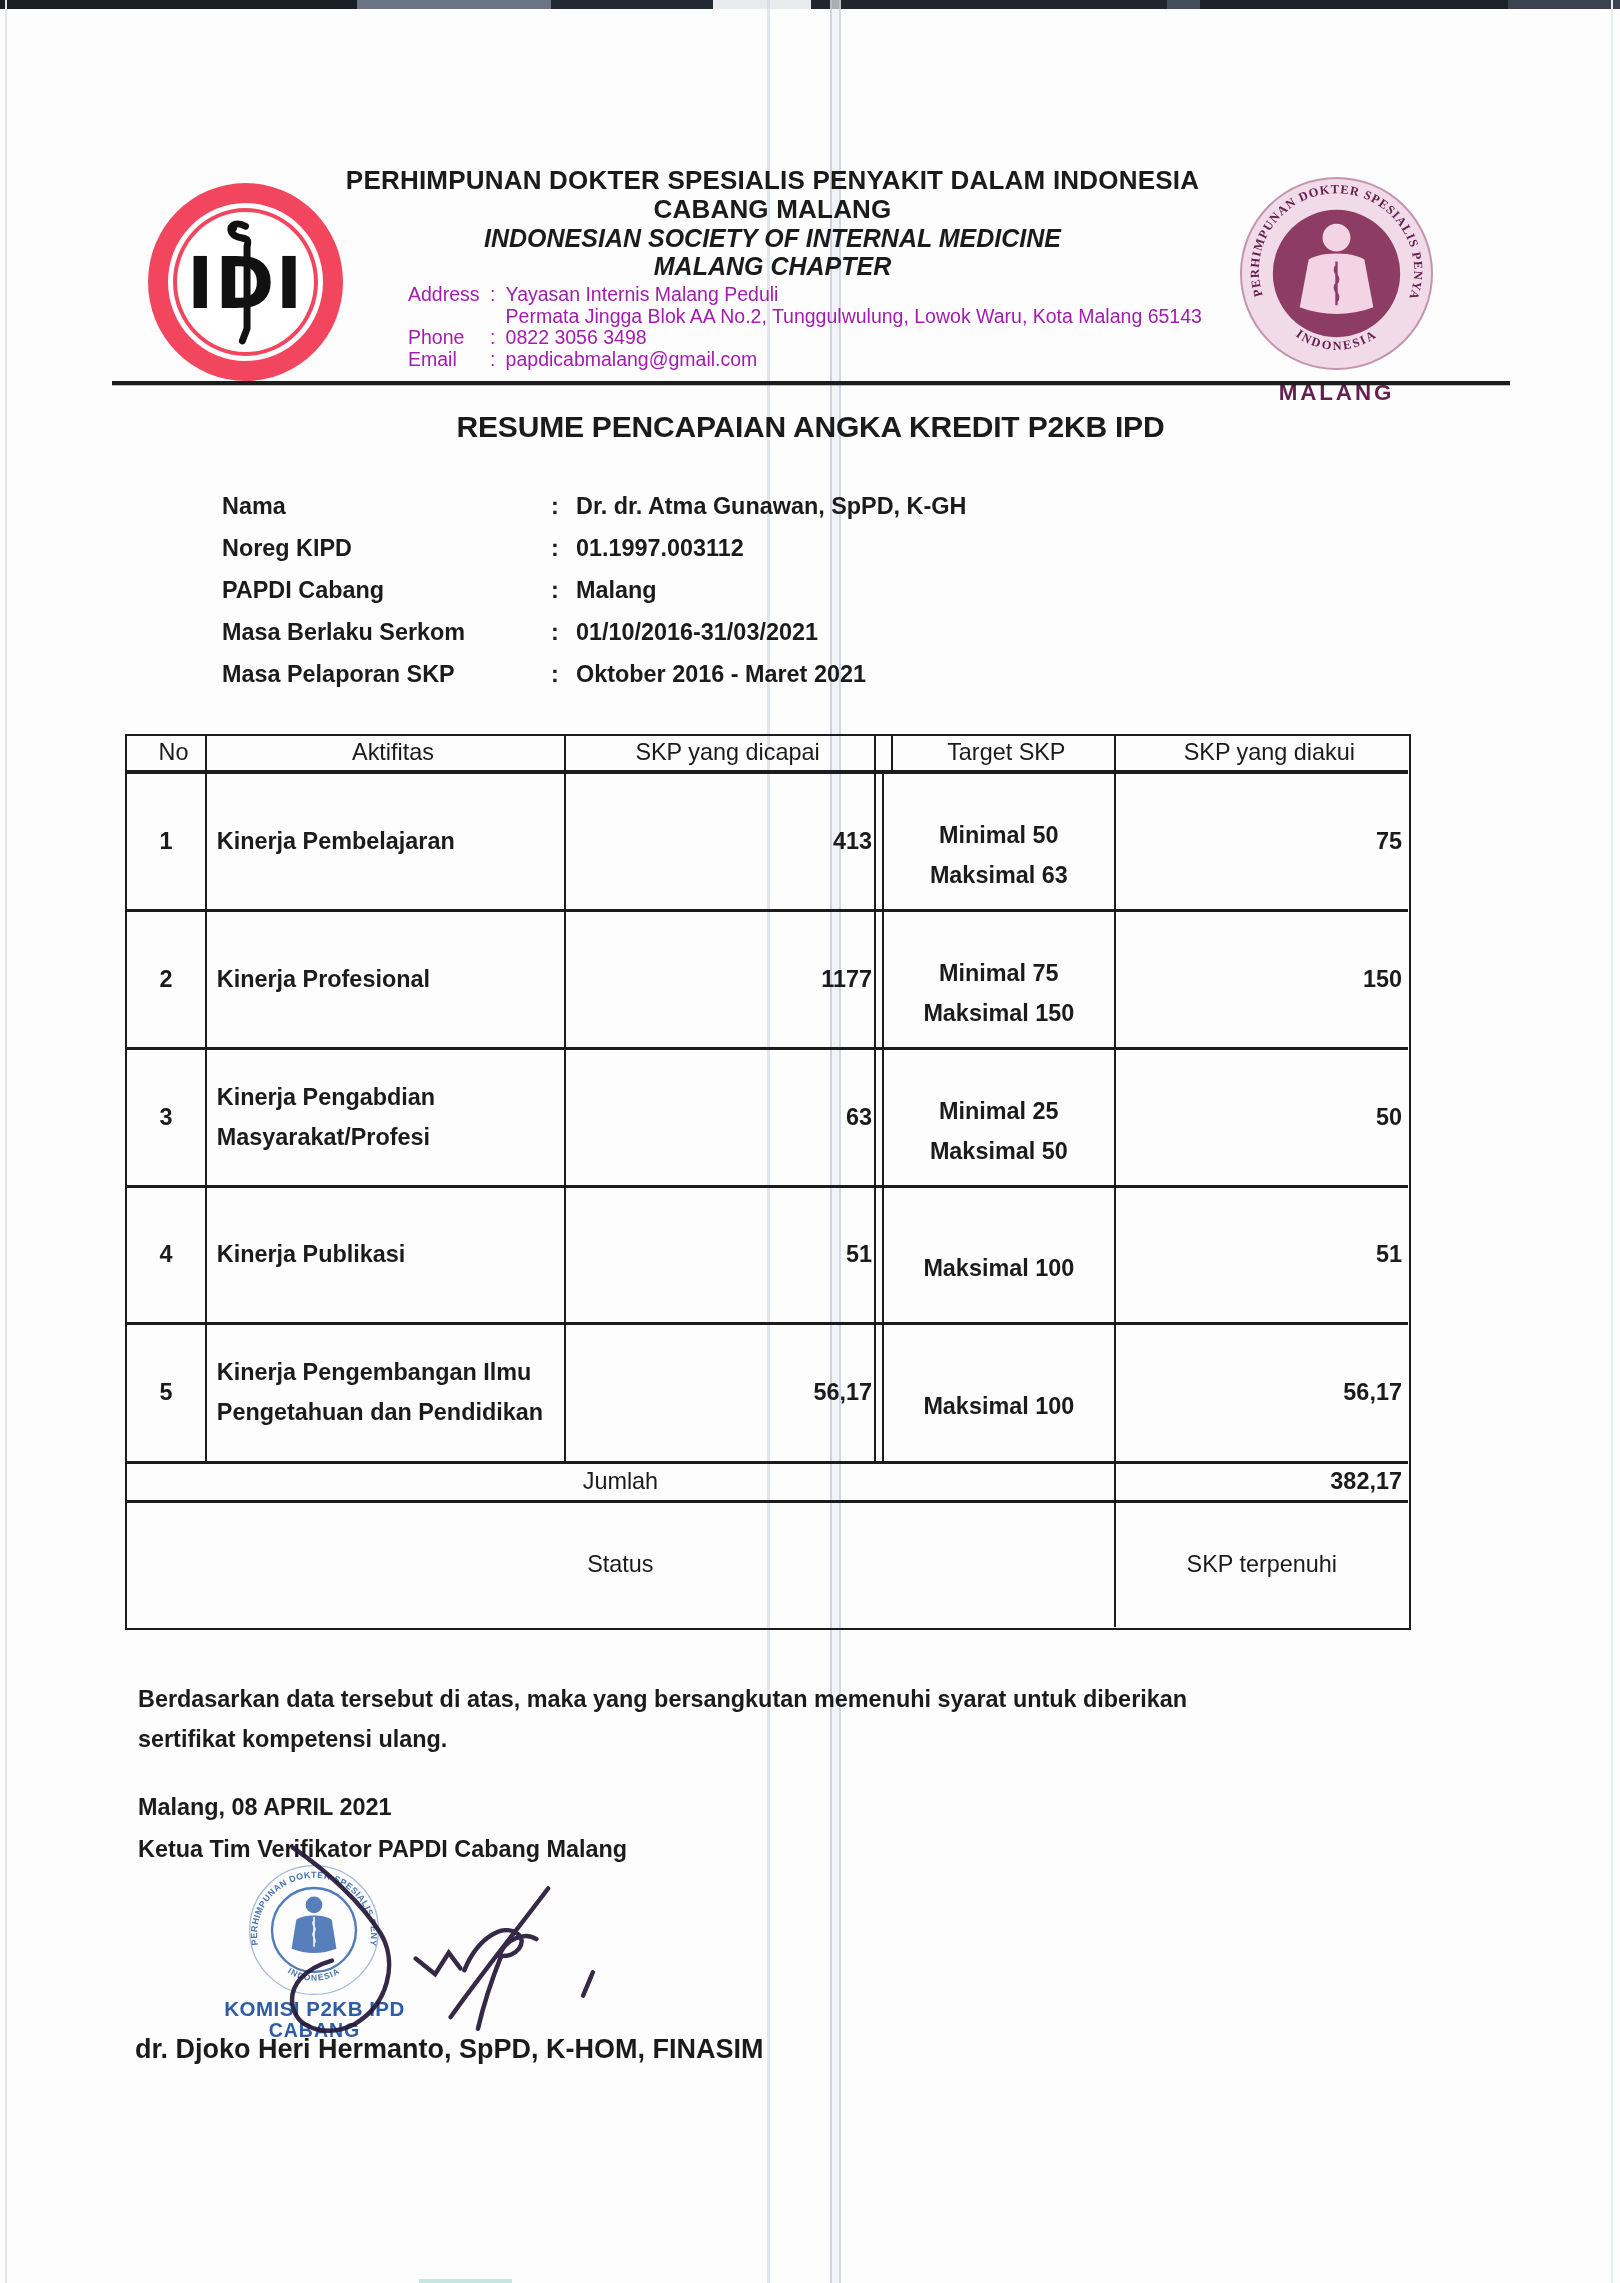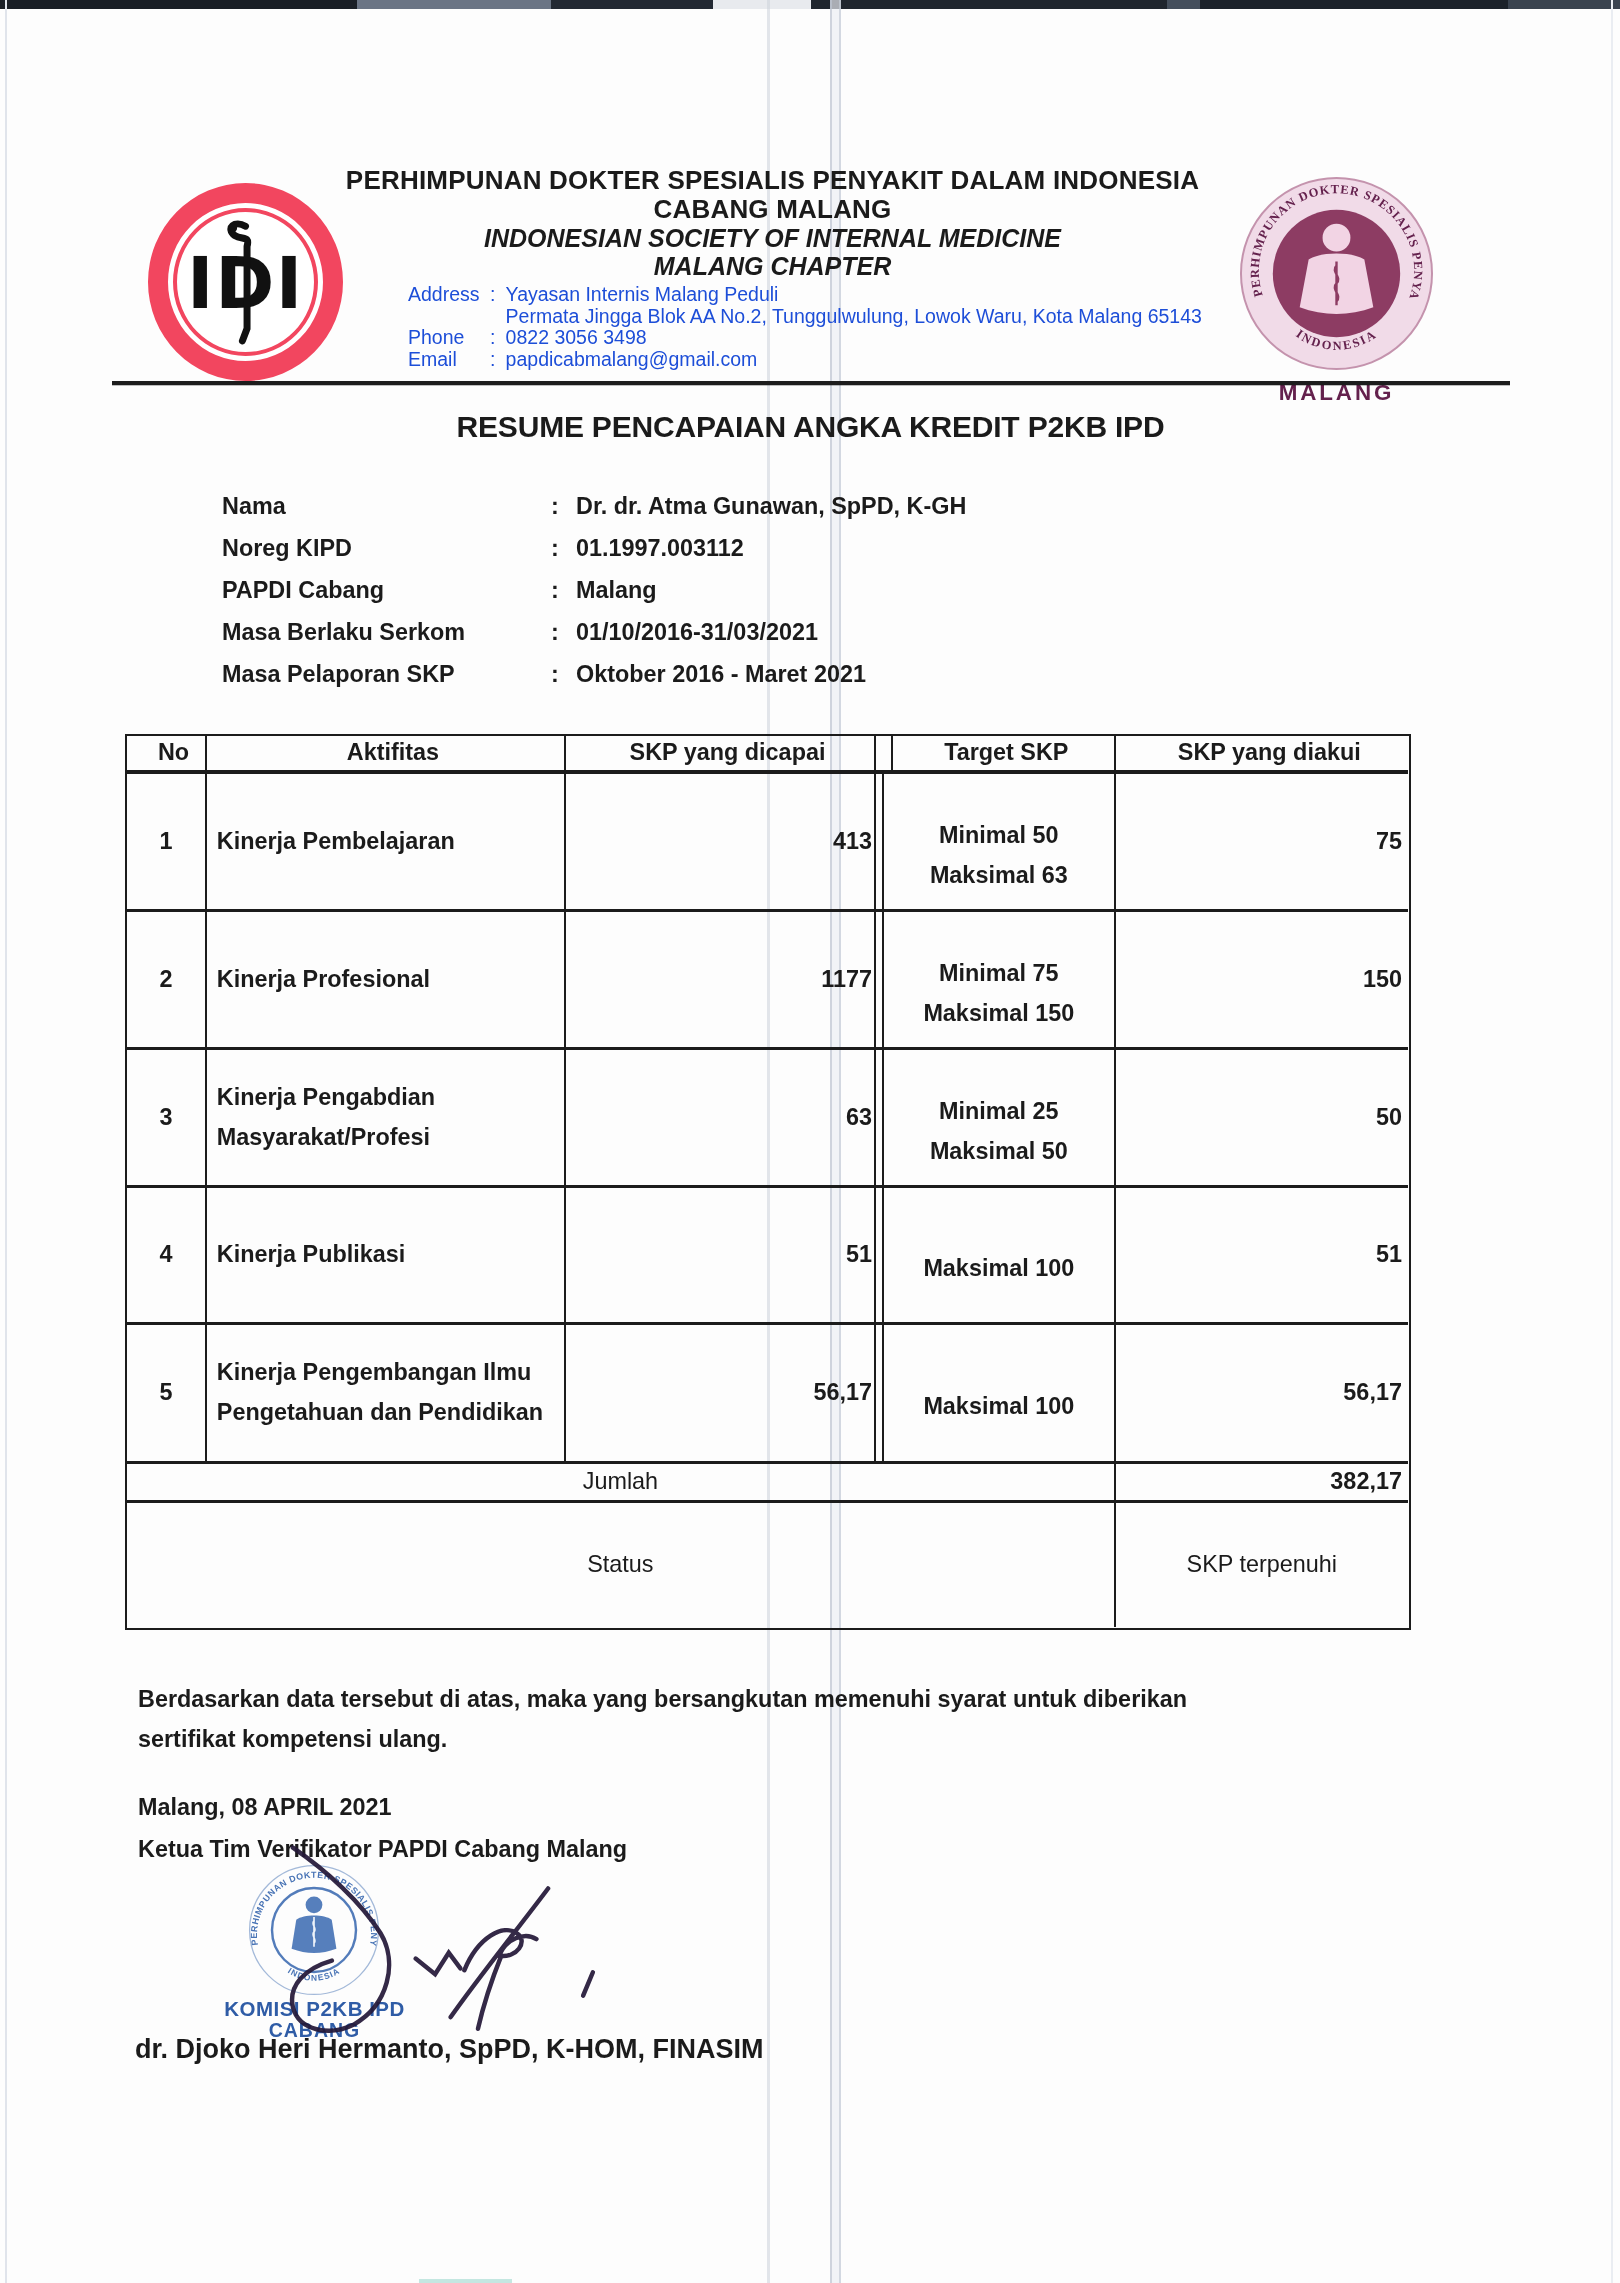--- a/index.html
+++ b/index.html
@@ -25,21 +25,21 @@
   .fold-b{left:830px;top:0;width:10.7px;height:2283px;background:rgba(236,239,244,.75);
     border-left:2px solid #c9cfda;border-right:2px solid #cfd4de;opacity:.9;}
   .edge-l{left:4.9px;top:0;width:2px;height:2283px;background:#e0e4eb;}
   .edge-r{left:1611px;top:0;width:2px;height:2283px;background:#eaedf2;}
   .bottom-sliver{left:419px;top:2279px;width:93px;height:3.9px;background:#9fd8cf;opacity:.6;}
 
   
   .lh-center{left:234px;top:166px;width:1077px;text-align:center;line-height:1.12;}
   .org-id{font-size:26px;font-weight:700;letter-spacing:0.2px;}
   .org-en{font-size:25px;font-weight:700;font-style:italic;}
-  .addr{left:408px;top:284px;width:839px;font-size:19.5px;line-height:21.5px;color:#1d4ed8;}
+  .addr{left:408px;top:284px;width:839px;font-size:19.5px;line-height:21.5px;color:#a21caf;}
   .addr-row{display:flex;}
   .addr-lab{width:82px;flex:none;}
   .addr-col{width:15.6px;flex:none;}
   .addr-val{flex:1;}
 
   
   .idi{left:148px;top:183px;width:195px;height:198px;border-radius:50%;border:20.5px solid var(--pink);background:#fff;}
   .idi-ring{position:absolute;inset:4.9px;border:4.9px solid var(--pink);border-radius:50%;}
   .idi svg{position:absolute;inset:0;width:100%;height:100%;}
 
@@ -59,21 +59,21 @@
   .d-lab{width:329px;flex:none;}
   .d-col{width:25px;flex:none;}
 
   
   .tbl{left:125px;top:734px;width:1286px;height:896px;border:2.9px solid var(--line);
     display:grid;grid-template-columns:80px 359px 310px 7.8px 232px 292px;
     grid-template-rows:38px 138px 138px 138px 137px 139px 39px 124px;
     font-size:23.4px;font-weight:600;}
   .c{border-right:2.9px solid var(--line);border-bottom:3.9px solid var(--line);
     display:flex;align-items:center;justify-content:center;text-align:center;line-height:1.7;}
-  .c.hd{font-weight:700;border-bottom:4.9px solid var(--line);line-height:1.1;padding-left:15px;}
+  .c.hd{font-weight:400;border-bottom:4.9px solid var(--line);line-height:1.1;padding-left:15px;}
   .c.left{justify-content:flex-start;text-align:left;padding:0 5.9px 0 9.8px;}
   .c.right{justify-content:flex-end;text-align:right;padding-right:2px;}
   .c.right2{justify-content:flex-end;text-align:right;padding-right:5.9px;}
   .c.nr{border-right:none;}
   .c.nb{border-bottom:none;text-align:right;}
   .c.merge{grid-column:1 / 6;}
   .c .stack{display:flex;flex-direction:column;align-items:center;margin-top:28px;}
   .bold{font-weight:400;}
 
   

